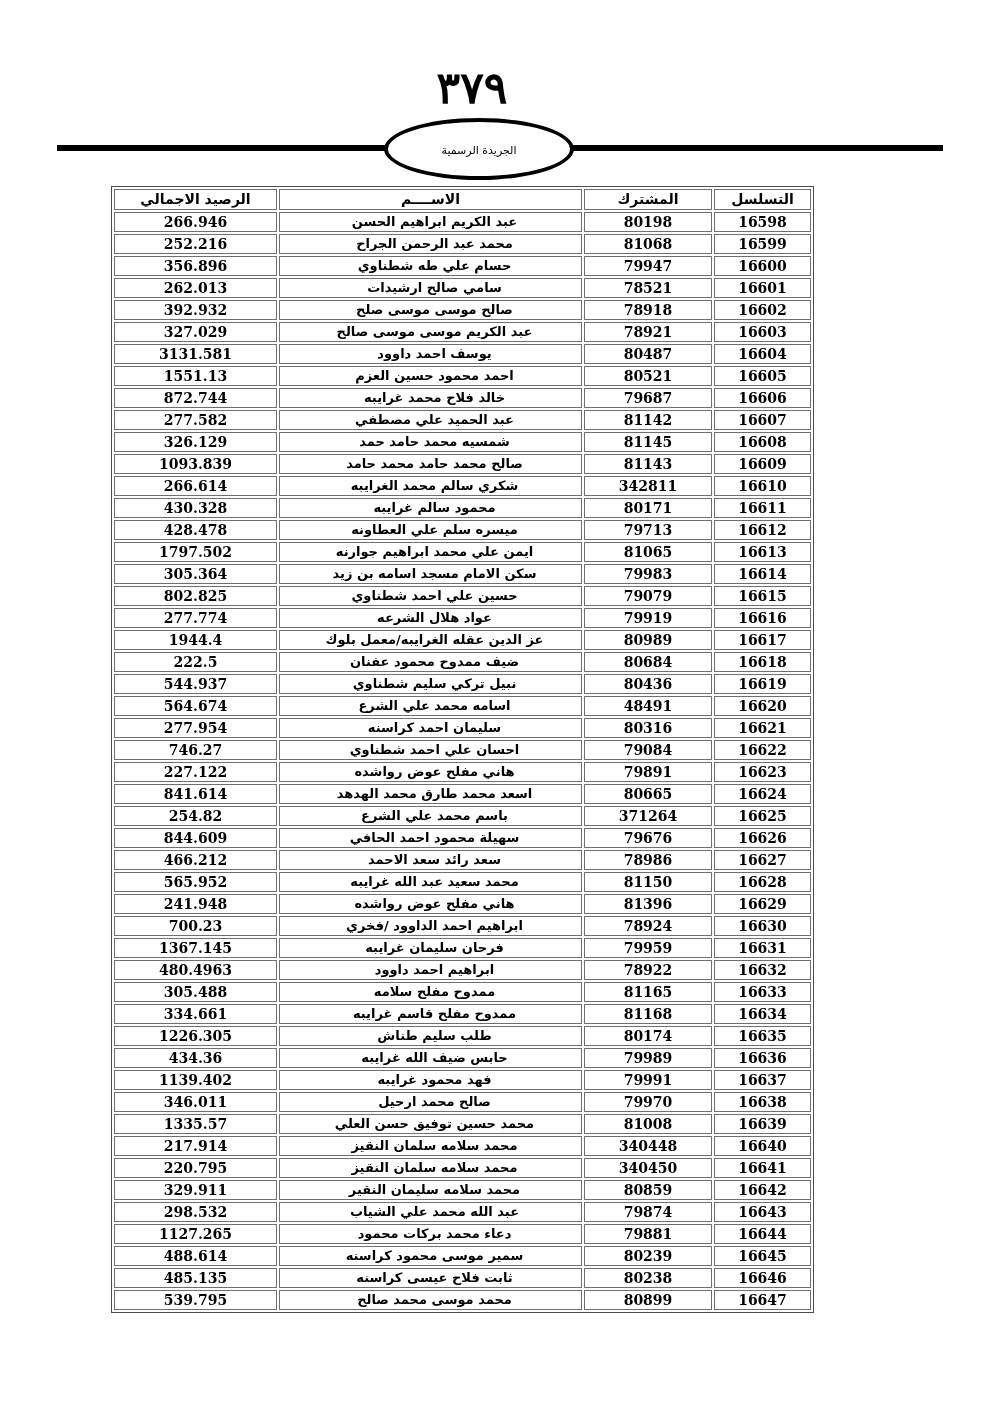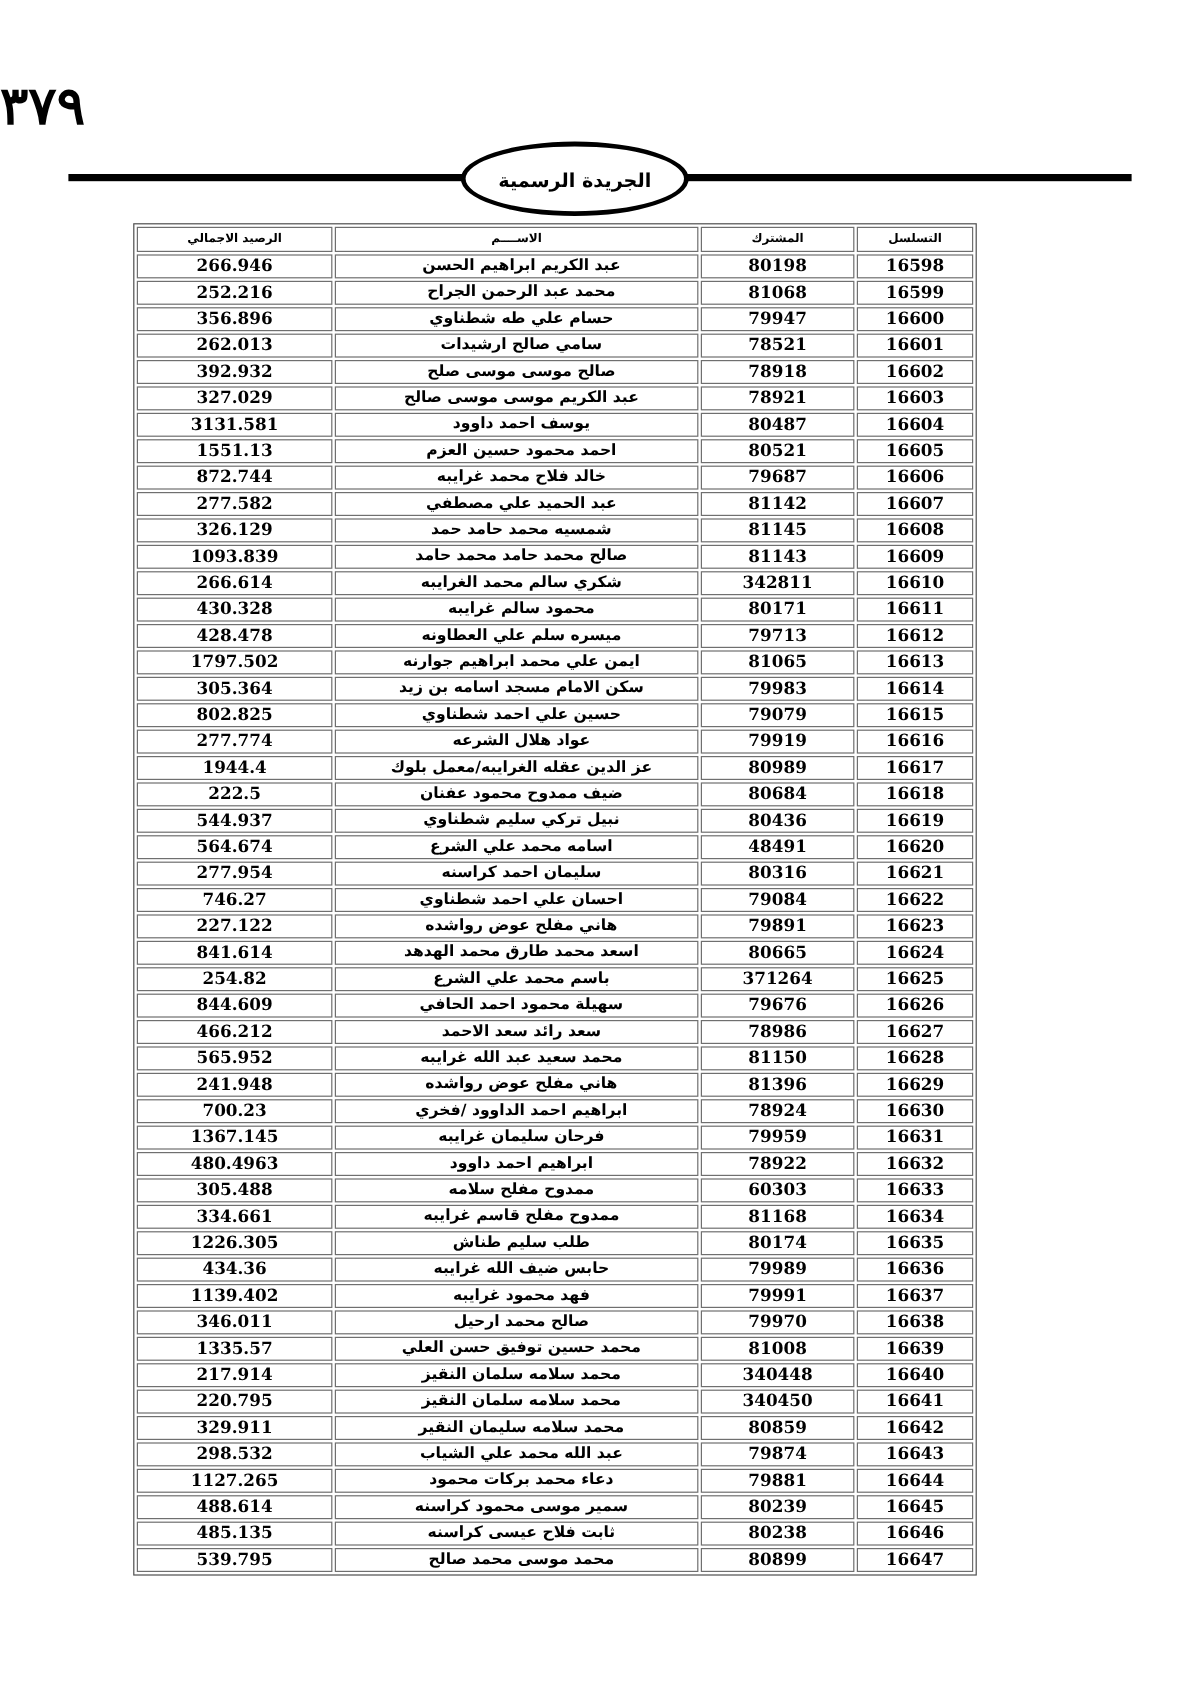--- a/index.html
+++ b/index.html
@@ -1,57 +1,57 @@
 <!DOCTYPE html>
 <html lang="ar"><head>
 <meta charset="utf-8">
 <style>
   html,body { margin:0; padding:0; background:#fff; }
   body { width:1000px; height:1414px; font-family:"DejaVu Sans", sans-serif; color:#000; }
   .page { position:relative; width:1000px; height:1414px; background:#fff; overflow:hidden; }
 
   .page-number {
-    position:absolute; top:62px; left:0; width:944px; 
+    position:absolute; top:62px; left:0; width:944px; text-align:center;
     font-size:44px; font-weight:bold;
     font-family:Liberation Sans, sans-serif;
   }
 
   .rule {
     position:absolute; top:145px; left:57px; width:886px; height:6px;
     background:#000; z-index:1;
   }
 
   .banner-ellipse {
     position:absolute; top:118px; left:384px; width:190px; height:62px;
     box-sizing:border-box; background:#fff; border:4px solid #000;
     border-radius:50%; z-index:2;
     display:flex; align-items:center; justify-content:center;
   }
   .banner-ellipse .banner-text {
-    font-size:16px; font-weight:bold; padding-top:3px; white-space:nowrap;
+    font-size:11px; font-weight:normal; padding-top:3px; white-space:nowrap;
   }
 
   table.gazette {
     position:absolute; top:186px; left:111px;
     direction:rtl;
     border-collapse:separate; border-spacing:2px;
     table-layout:fixed;
     border:1px solid #4f4f4f;
     background:#fff;
   }
   .gazette th, .gazette td {
     box-sizing:border-box;
     border:1px solid #6f6f6f;
     text-align:center; vertical-align:middle;
     font-weight:bold; padding:0 2px;
     height:18px; line-height:18px;
     overflow:hidden; white-space:nowrap;
     background:#fff;
   }
-  .gazette th { font-size:10px; height:19px; line-height:19px; }
+  .gazette th { font-size:14px; height:19px; line-height:19px; }
   .gazette td.num {
     font-family:"DejaVu Serif","DejaVu Sans",serif;
     font-size:14px;
   }
   .gazette td.name { font-size:13px;padding-left:10px; }
 
   .col-serial    { width:97px; }
   .col-sub       { width:128px; }
   .col-name      { width:303px; }
   .col-balance   { width:163px; }
@@ -290,21 +290,21 @@
           <td class="num">1367.145</td>
         </tr>
         <tr>
           <td class="num">16632</td>
           <td class="num">78922</td>
           <td class="name">ابراهيم احمد داوود</td>
           <td class="num">480.4963</td>
         </tr>
         <tr>
           <td class="num">16633</td>
-          <td class="num">60303</td>
+          <td class="num">81165</td>
           <td class="name">ممدوح مفلح سلامه</td>
           <td class="num">305.488</td>
         </tr>
         <tr>
           <td class="num">16634</td>
           <td class="num">81168</td>
           <td class="name">ممدوح مفلح قاسم غرايبه</td>
           <td class="num">334.661</td>
         </tr>
         <tr>

